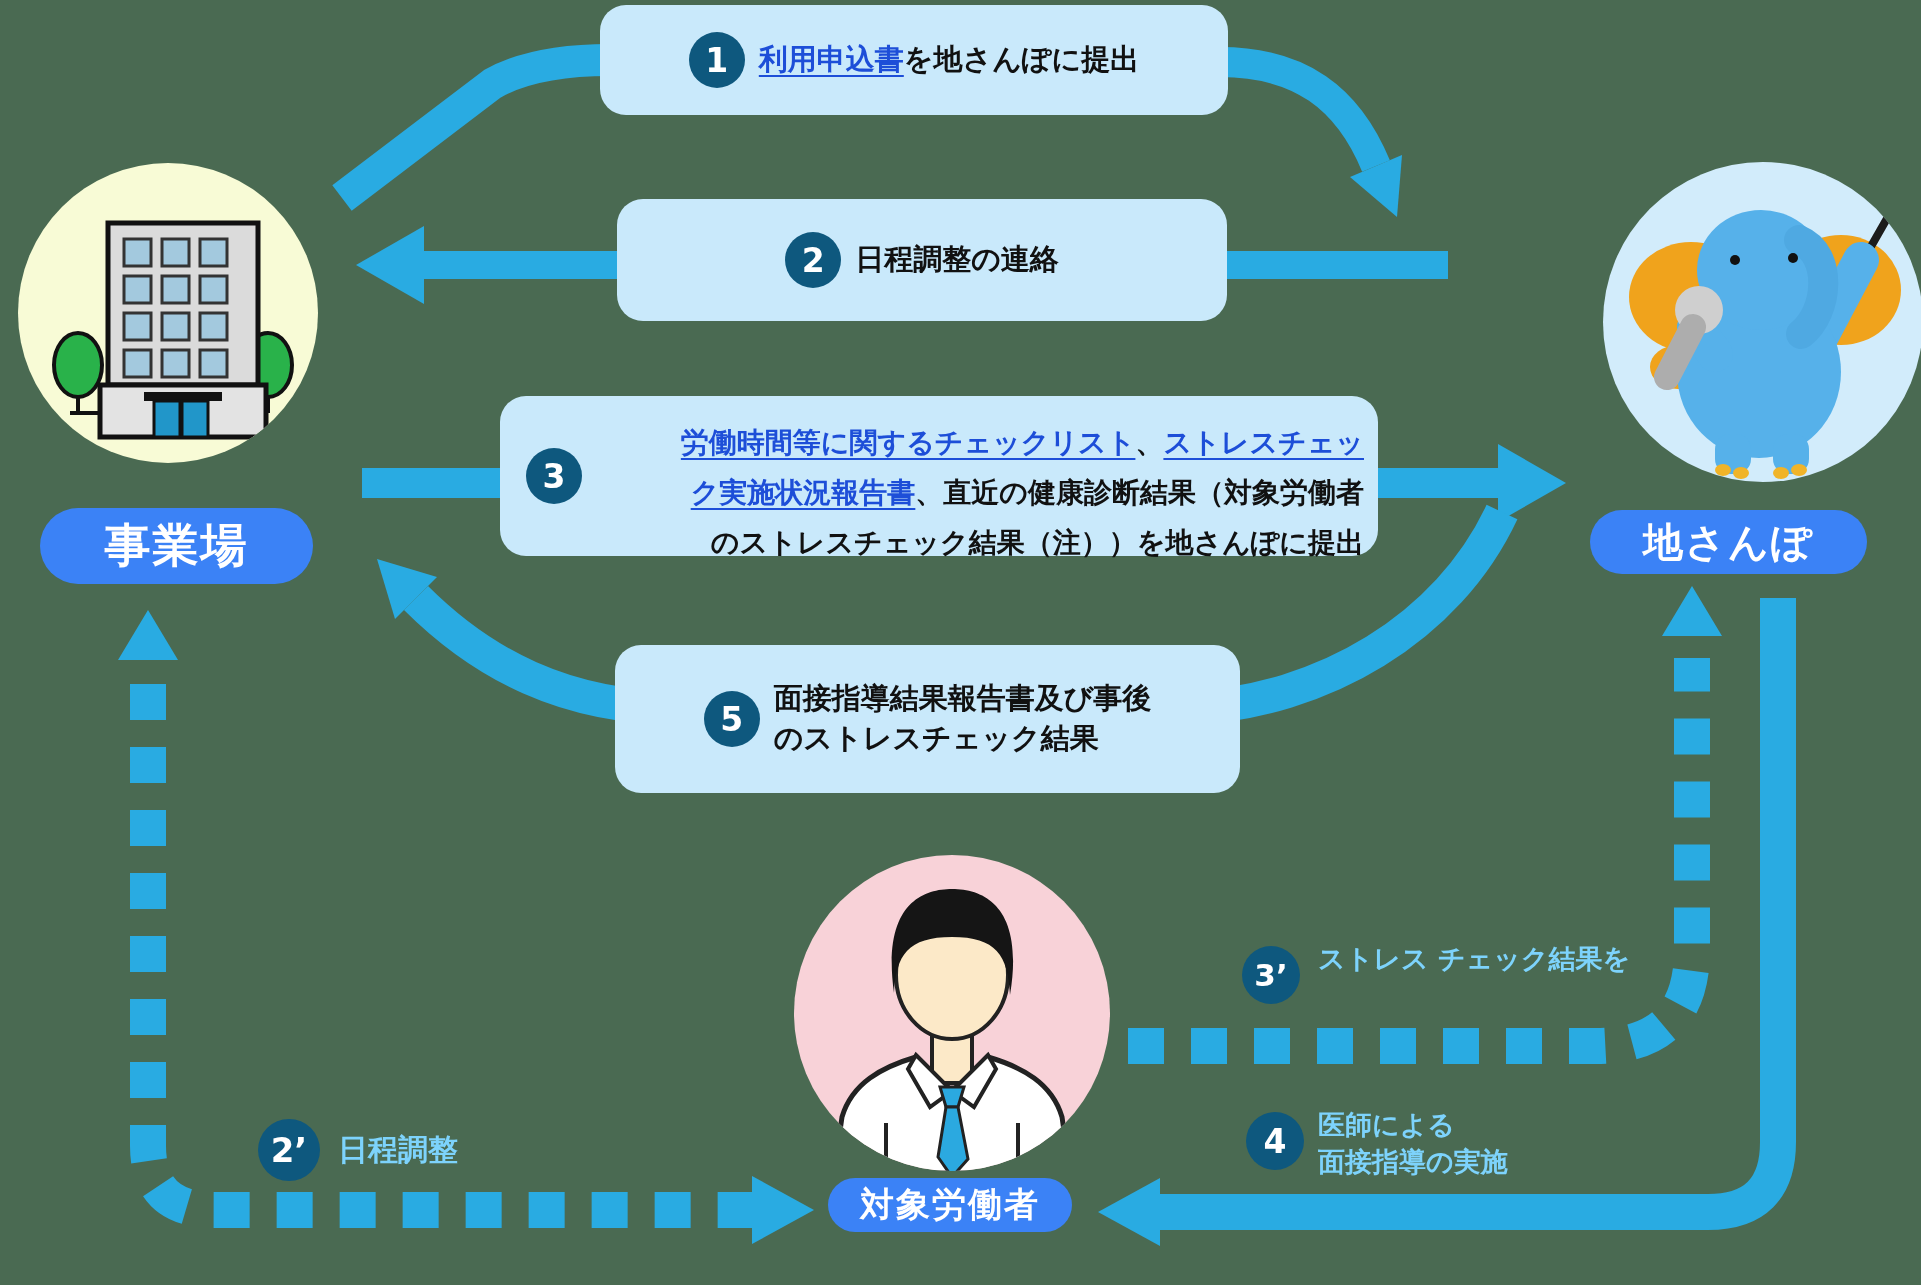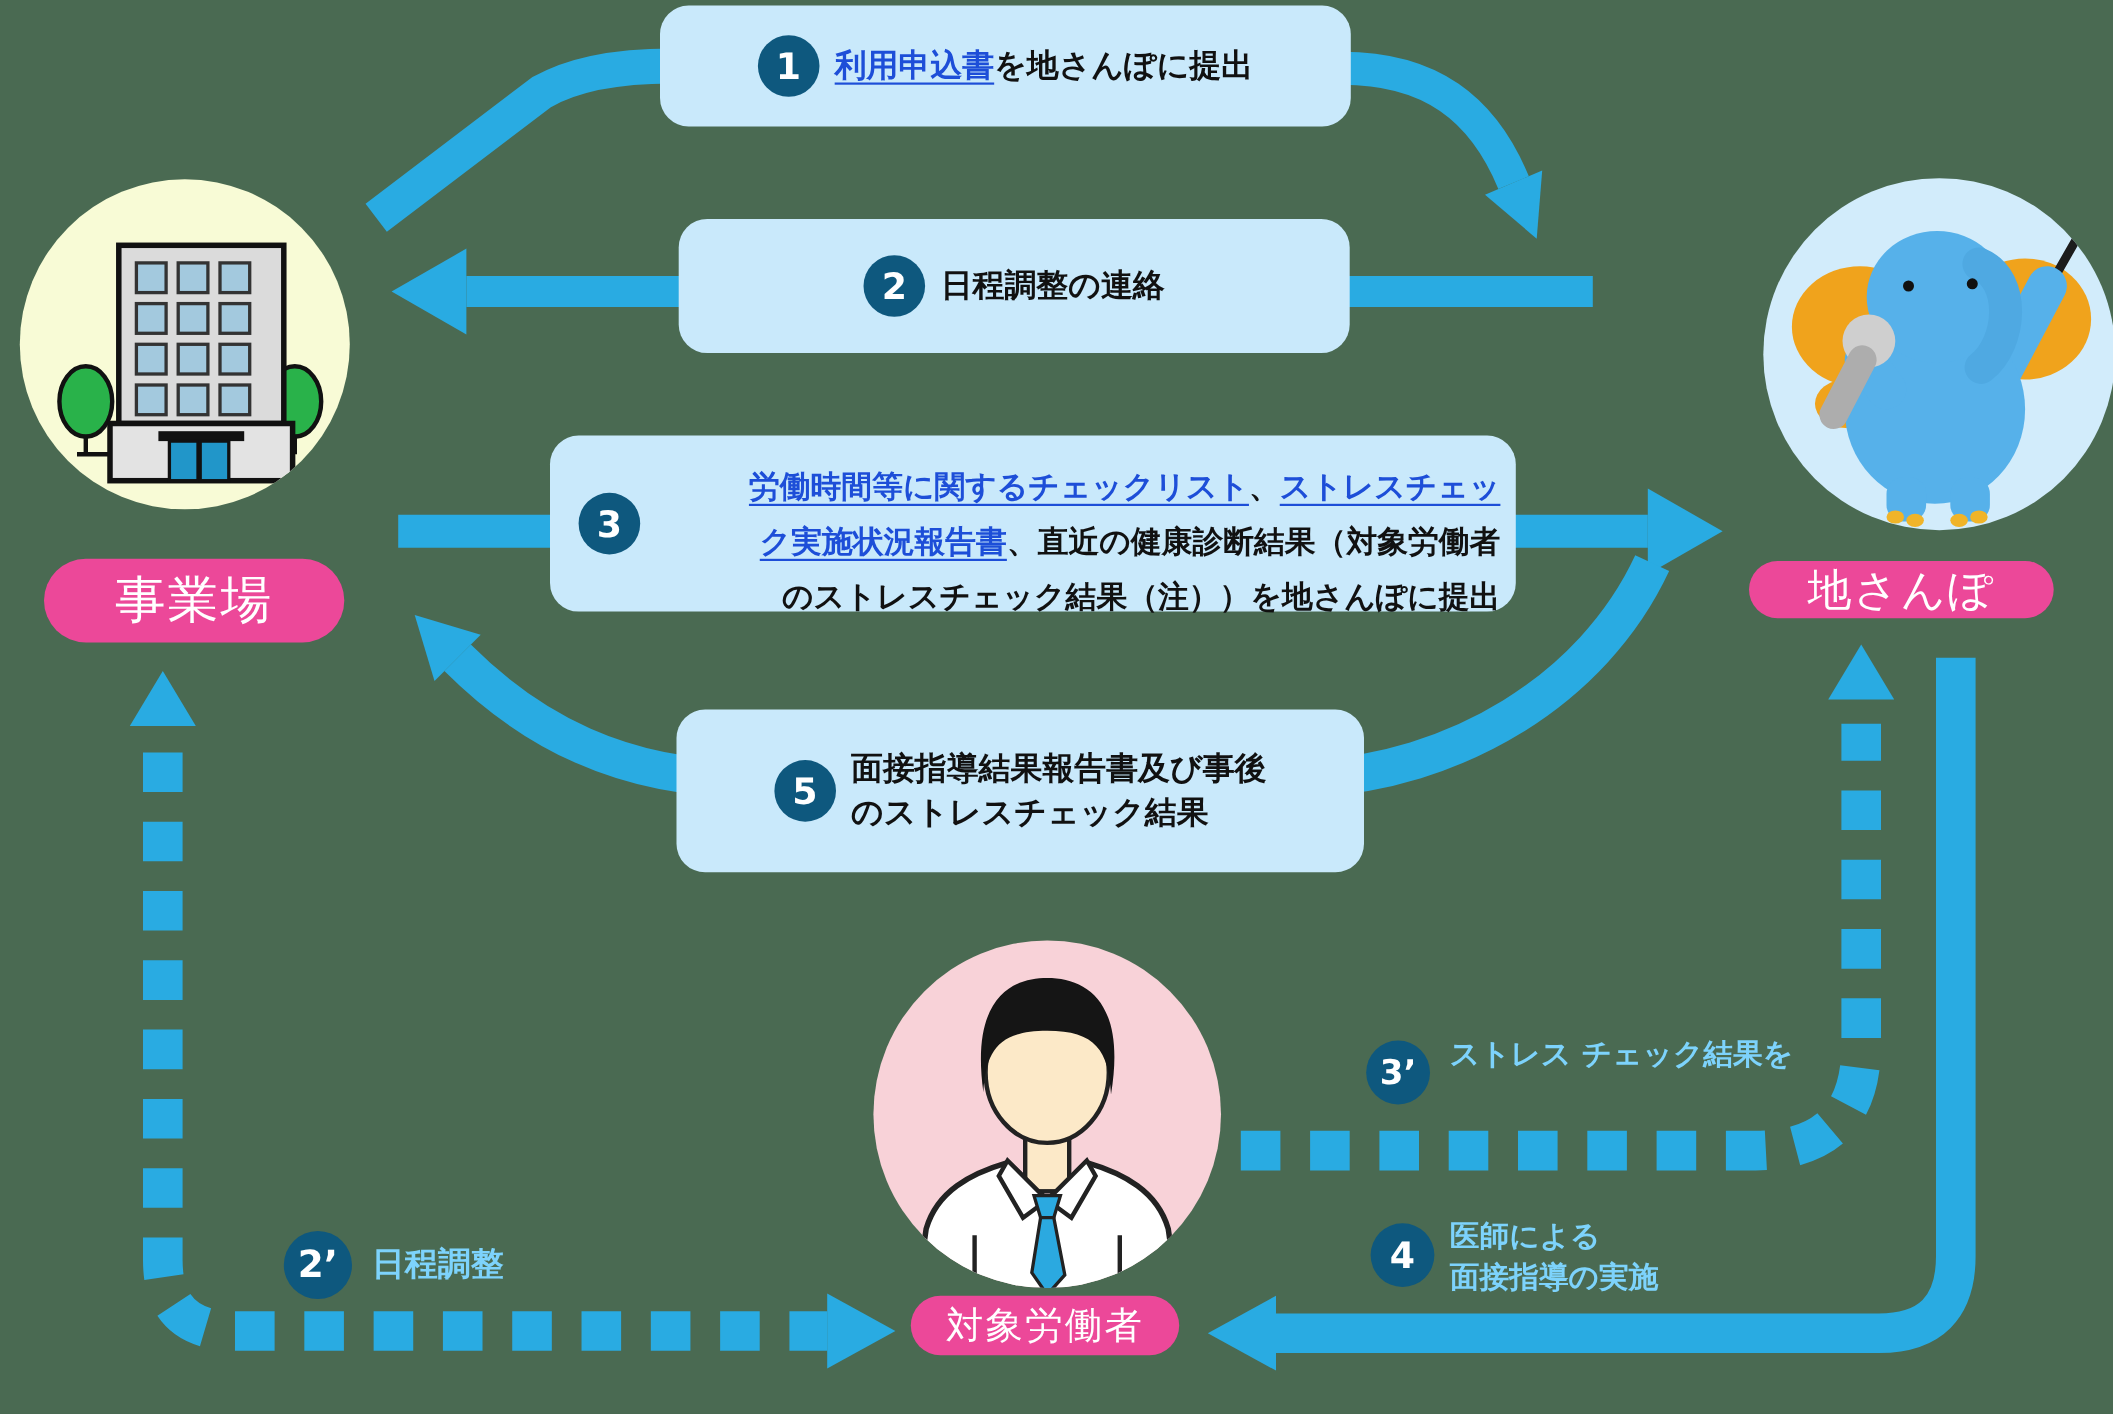--- a/index.html
+++ b/index.html
@@ -3,24 +3,24 @@
 <meta charset="utf-8">
 <style>
   html,body{margin:0;padding:0;background:#4a6a52;}
   .canvas{position:relative;width:1921px;height:1285px;background:#4a6a52;
           font-family:"DejaVu Sans",sans-serif;overflow:hidden;color:#111;}
   .arrows{position:absolute;left:0;top:0;z-index:1;}
   .entity-circle{position:absolute;border-radius:50%;overflow:hidden;z-index:2;}
   .bg-building{background:#f8fbd6;}
   .bg-elephant{background:#d2ecfb;}
   .bg-worker{background:#f8d2d8;}
-  .pill{position:absolute;z-index:3;background:#ec4899;color:#fff;font-weight:normal;
+  .pill{position:absolute;z-index:3;background:#3b82f6;color:#fff;font-weight:bold;
         display:flex;align-items:center;justify-content:center;letter-spacing:2px;}
   .pill-jigyoba{left:40px;top:508px;width:273px;height:76px;border-radius:38px;font-size:46px;}
-  .pill-chisanpo{left:1590px;top:510px;width:277px;height:52px;border-radius:34px;font-size:40px;}
+  .pill-chisanpo{left:1590px;top:510px;width:277px;height:64px;border-radius:34px;font-size:40px;}
   .pill-worker{left:828px;top:1178px;width:244px;height:54px;border-radius:35px;font-size:34px;}
   .box{position:absolute;z-index:2;background:#c9e9fb;border-radius:26px;
        display:flex;align-items:center;justify-content:center;gap:14px;
        font-weight:bold;font-size:29px;color:#111;}
   .box1{left:600px;top:5px;width:628px;height:110px;}
   .box2{left:617px;top:199px;width:610px;height:122px;}
   .box3{left:500px;top:396px;width:878px;height:160px;display:block;}
   .box5{left:615px;top:645px;width:625px;height:148px;}
   .numcircle{display:inline-flex;align-items:center;justify-content:center;flex:none;
              width:56px;height:56px;border-radius:50%;background:#0e587e;color:#fff;

